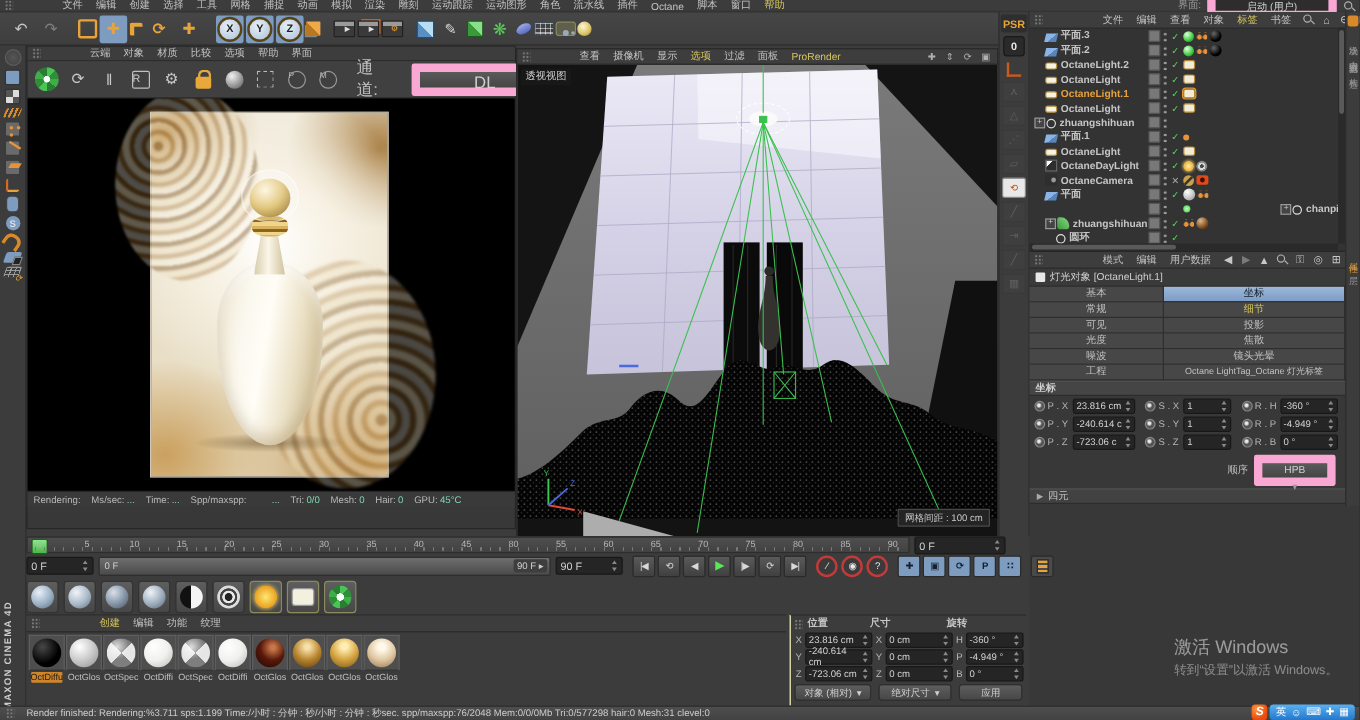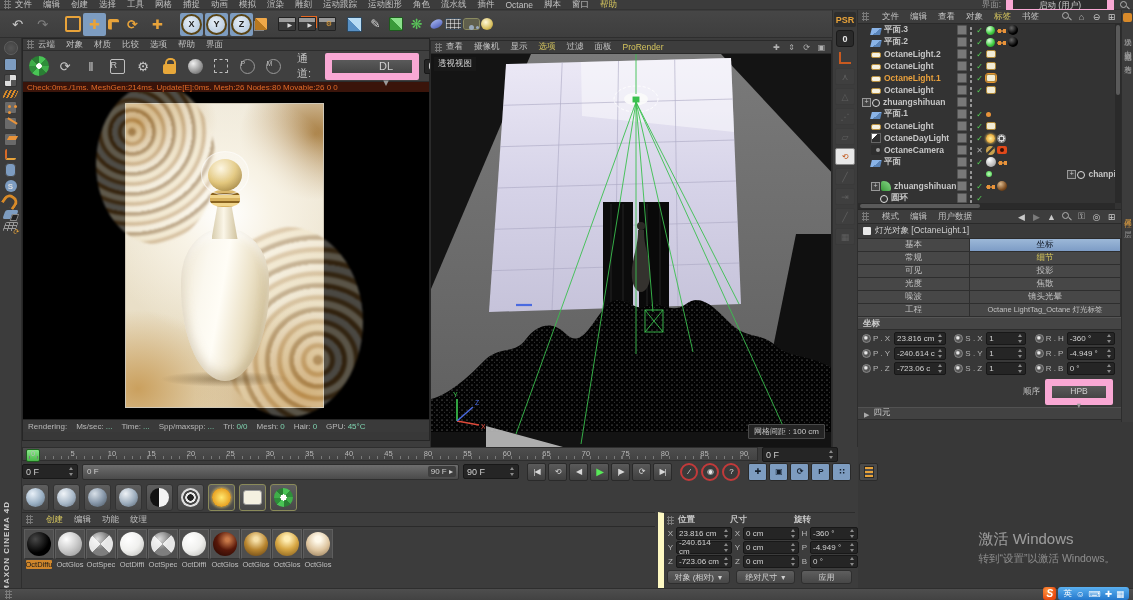--- a/index.html
+++ b/index.html
@@ -1,20 +1,20 @@
 <!DOCTYPE html>
 <html><head>
 <meta charset="utf-8">
 <style>
   html,body{margin:0;padding:0;background:#2a2a2a;}
   #root{position:relative;width:1133px;height:600px;background:#3c3c3c;overflow:hidden;
         font-family:"Liberation Sans","DejaVu Sans",sans-serif;color:#c0c0c0;font-size:9px;
         -webkit-font-smoothing:antialiased;}
   .abs{position:absolute;}
-  .menurow{display:flex;gap:11px;align-items:center;}
+  .menurow{display:flex;gap:11px;align-items:center;margin-left:37px;}
   .menu-item{color:#c2c2c2;cursor:default;white-space:nowrap;}
   .menu-item.accent{color:#d6c65e;}
   .drag-dots{width:7px;height:9px;flex:none;margin-right:4px;
     background-image:radial-gradient(circle 1px,#7a7a7a 1px,transparent 1.2px);background-size:3px 3px;}
   .dim{opacity:.45;}
   .lbl{color:#9a9a9a;}
   .dd{background:#2d2d2d;border:7px solid #f9a8d4;border-radius:2px;padding:0 3px;height:9px;
       display:inline-flex;align-items:center;gap:4px;color:#cfcfcf;flex-direction:column;}
   .dd .caret{color:#9a9a9a;font-style:normal;}
   .mag{position:relative;width:10px;height:10px;display:inline-block;}
@@ -81,21 +81,21 @@
   .ic{display:flex;align-items:center;justify-content:center;color:#c8c8c8;flex:none;}
   .lv-toolbar .ic{width:20px;height:20px;font-size:13px;}
   .lv-octlogo{width:17px;height:17px;border-radius:50%;background:radial-gradient(circle,#fff 0 2.5px,transparent 3px),conic-gradient(#49c455 0 12%,#2f8e3a 12% 25%,#3fae49 25% 37%,#2a7e34 37% 50%,#49c455 50% 62%,#2f8e3a 62% 75%,#3fae49 75% 87%,#2a7e34 87%);}
   .big{font-size:14px;}
   .rbox{width:13px;height:13px;border:1.5px solid #c0c0c0;border-radius:2px;font-size:9px;}
   .lv-lock{width:13px;height:10px;background:#e8a83a;border-radius:2px;position:relative;margin-top:5px;}
   .lv-lock::before{content:'';position:absolute;left:2px;top:-6px;width:7px;height:7px;border:2px solid #e8a83a;border-bottom:0;border-radius:5px 5px 0 0;}
   .lv-ball{width:15px;height:15px;border-radius:50%;background:radial-gradient(circle at 35% 30%,#f0f0f0,#9a9a9a 55%,#555);}
   .lv-region{width:12px;height:12px;border:1.5px dashed #bbb;border-radius:1px;}
   .pin{width:13px;height:13px;border:1.5px solid #999;border-radius:50%;font-size:7px;color:#bbb;}
-  .lv-channel{margin-left:8px;display:flex;align-items:center;gap:5px;font-size:11px;}
+  .lv-channel{margin-left:8px;display:flex;align-items:center;gap:18px;font-size:14px;}
   .lv-channel .dd{height:13px;width:52px;background:linear-gradient(#5a5a5a,#454545);padding-left:31px;}
   .spin{height:13px;background:#252525;border:1px solid #181818;border-radius:2px;color:#d0d0d0;display:inline-flex;align-items:center;justify-content:space-between;padding:0 3px;gap:3px;}
   .stepper{width:5px;height:9px;position:relative;flex:none;}
   .stepper::before{content:'';position:absolute;top:0;left:0;border-left:2.5px solid transparent;border-right:2.5px solid transparent;border-bottom:3.5px solid #8a8a8a;}
   .stepper::after{content:'';position:absolute;bottom:0;left:0;border-left:2.5px solid transparent;border-right:2.5px solid transparent;border-top:3.5px solid #8a8a8a;}
   .lv-status-top{height:10px;background:#3a140a;color:#e06a28;font-size:8px;display:flex;align-items:center;padding:0 4px;white-space:nowrap;overflow:hidden;}
   .lv-image-area{position:relative;height:327px;background:#000;overflow:hidden;}
   .lv-image{position:absolute;left:103px;top:12px;width:197px;height:303px;outline:1px solid #cfc8b8;
     background:
       radial-gradient(circle at 50% 36%,#ffffff 0%,#f8f3e6 22%,rgba(255,255,255,0) 58%),
@@ -203,21 +203,21 @@
   .tabcell.accent{color:#d8c85c;}
   .tabcell.small{font-size:7.5px;}
   .sect-h{height:11px;background:#454545;border-top:1px solid #555;border-bottom:1px solid #2c2c2c;display:flex;align-items:center;padding:0 5px;font-size:8.5px;color:#d0d0d0;font-weight:bold;}
   #am-fields{padding:2px 4px;display:grid;grid-template-columns:auto auto auto;gap:2px 6px;}
   .fgroup{display:flex;align-items:center;gap:2px;}
   .radio{width:7px;height:7px;border-radius:50%;border:1px solid #8a8a8a;background:radial-gradient(circle at 40% 40%,#e8e8e8 0 1px,#555 2.5px);flex:none;}
   .flabel{font-size:8px;color:#b4b4b4;width:19px;flex:none;}
   .fval{height:11px;background:#252525;border:1px solid #181818;border-radius:2px;color:#d2d2d2;font-size:8px;display:flex;align-items:center;justify-content:space-between;padding:0 2px;gap:2px;}
   .order-row{display:flex;justify-content:flex-end;align-items:center;gap:5px;padding:2px 8px;font-size:8.5px;}
   .order-row .dd{width:48px;height:12px;background:linear-gradient(#5a5a5a,#454545);justify-content:space-between;}
-  .fold{height:11px;display:flex;align-items:flex-end;gap:4px;padding:0 6px;background:#424242;border-top:1px solid #525252;border-bottom:1px solid #2c2c2c;font-size:8.5px;color:#c8c8c8;}
+  .fold{height:11px;display:flex;align-items:center;gap:4px;padding:0 6px;background:#424242;border-top:1px solid #525252;border-bottom:1px solid #2c2c2c;font-size:8.5px;color:#c8c8c8;}
   .fold .tri{font-size:7px;color:#aaa;}
   #right-empty{left:858px;top:422px;width:275px;height:166px;background:#383838;}
   .watermark{position:absolute;right:18px;bottom:22px;text-align:left;color:rgba(255,255,255,.5);}
   .watermark .l1{font-size:15px;}
   .watermark .l2{font-size:10.5px;color:rgba(255,255,255,.42);margin-top:3px;}
 
   
   #timeline{left:22px;top:447px;width:810px;height:35px;background:#3c3c3c;}
   .ruler{position:absolute;left:0;top:0;width:736px;height:14px;background:linear-gradient(#4e4e4e,#424242);border:1px solid #2e2e2e;box-sizing:border-box;}
   .ruler::after{content:'';position:absolute;left:6px;right:4px;bottom:1px;height:3px;background:repeating-linear-gradient(90deg,#7a7a7a 0 1px,transparent 1px 7.9px);}
@@ -262,21 +262,21 @@
   .m-checker{background:radial-gradient(circle at 35% 30%,rgba(255,255,255,.75),rgba(255,255,255,0) 45%),conic-gradient(from 45deg,#e6e6e6 0 25%,#7e7e7e 0 50%,#e6e6e6 0 75%,#7e7e7e 0);}
   .m-white{background:radial-gradient(circle at 35% 30%,#ffffff,#f0f0ee 50%,#b8b8b4);}
   .m-maroon{background:radial-gradient(circle at 60% 32%,#c87848 0 8%,#58180a 48%,#1e0502);}
   .m-bronze{background:radial-gradient(circle at 50% 30%,#f6e0a8 0 10%,#b8852f 52%,#5c3c12);}
   .m-gold{background:radial-gradient(circle at 50% 28%,#ffedb2 0 12%,#d8a845 50%,#7c5618);}
   .m-palegold{background:radial-gradient(circle at 50% 30%,#fff9ea 0 14%,#ddc49e 55%,#8e7452);}
   .mlabel{font-size:7.5px;color:#c0c0c0;height:10px;line-height:10px;overflow:hidden;white-space:nowrap;}
   .mlabel.sel{background:#cf862b;color:#1a1a1a;border-radius:1px;}
 
   
-  #coord-panel{left:658px;top:512px;width:197px;height:76px;background:#3c3c3c;border-top:1px solid #2c2c2c;border-left:6px solid #fef9c3;box-sizing:border-box;padding:1px 3px;}
+  #coord-panel{left:658px;top:512px;width:197px;height:76px;background:#3c3c3c;border-top:1px solid #2c2c2c;border-left:1px solid #fef9c3;box-sizing:border-box;padding:1px 3px;}
   .cp-head{display:flex;font-size:8.5px;color:#c8c8c8;gap:0;align-items:center;height:12px;}
   .cp-head span{font-weight:bold;}
   .cp-row{display:flex;align-items:center;gap:2px;height:14px;}
   .cp-axis{width:7px;font-size:8px;color:#b8b8b8;text-align:center;flex:none;}
   .cp-row .fval{width:50px;flex:none;}
   .cp-foot{display:flex;align-items:center;gap:6px;margin-top:2px;}
   .cbtn{height:12px;background:linear-gradient(#5e5e5e,#474747);border:1px solid #2e2e2e;border-radius:3px;display:flex;align-items:center;justify-content:center;gap:4px;font-size:8px;color:#d0d0d0;padding:0 5px;}
 
   
   #statusbar{left:0;top:588px;width:1133px;height:12px;background:linear-gradient(#4e4e4e,#424242);border-top:1px solid #2e2e2e;display:flex;align-items:center;gap:6px;padding:0 5px;box-sizing:border-box;font-size:8px;color:#cccccc;}
@@ -419,21 +419,20 @@
         <span class="dd">
             <i style="font-style:normal">DL</i>
             <b class="caret">▾</b>
           </span>
         <span class="spin" style="width:34px">
             <i style="font-style:normal">0.3</i>
             <span class="stepper"></span>
           </span>
       </div>
     </div>
-    <div class="lv-status-top">Check:0ms./1ms. MeshGen:214ms. Update[E]:0ms. Mesh:26 Nodes:80 Movable:26  0 0</div>
     <div class="lv-image-area">
       <div class="lv-image">
         <span class="b-shadow"></span>
         <span class="b-body"></span>
         <span class="b-neck"></span>
         <span class="b-collar"></span>
         <span class="b-cap"></span>
         <span class="b-glass"></span>
       </div>
     </div>
@@ -442,21 +441,21 @@
           <span>Rendering:</span>
         </span>
         <span class="seg" style="display: inline-flex;">
           <span>Ms/sec:</span>
           <span class="val">...</span>
         </span>
         <span class="seg" style="display: inline-flex;">
           <span>Time:</span>
           <span class="val">...</span>
         </span>
-        <span class="seg" style="display: inline-flex;">
+        <span class="seg" style="display: inline-flex; gap: 19px;">
           <span>Spp/maxspp:</span>
           <span class="val">...</span>
         </span>
         <span class="seg" style="display: inline-flex;">
           <span>Tri:</span>
           <span class="val">0/0</span>
         </span>
         <span class="seg" style="display: inline-flex;">
           <span>Mesh:</span>
           <span class="val">0</span>
@@ -1155,20 +1154,21 @@
           <b>▾</b>
         </span>
       <span class="cbtn" style="width:48px">
           <i style="font-style:normal">应用</i>
         </span>
     </div>
   </div>
 
   <div id="statusbar" class="abs">
     <span class="drag-dots"></span>
+    <span>Render finished: Rendering:%3.711 sps:1.199 Time:/小时 : 分钟 : 秒/小时 : 分钟 : 秒sec. spp/maxspp:76/2048 Mem:0/0/0Mb Tri:0/577298 hair:0 Mesh:31 clevel:0</span>
   </div>
   <div id="sogou">
     <span class="slogo">S</span>
     <span class="sbar">
       <span>英</span>
       <span id="ime-icons" style="display: inline-flex; gap: 4px;">
           <span>☺</span>
           <span>⌨</span>
           <span>✚</span>
           <span>▦</span>

